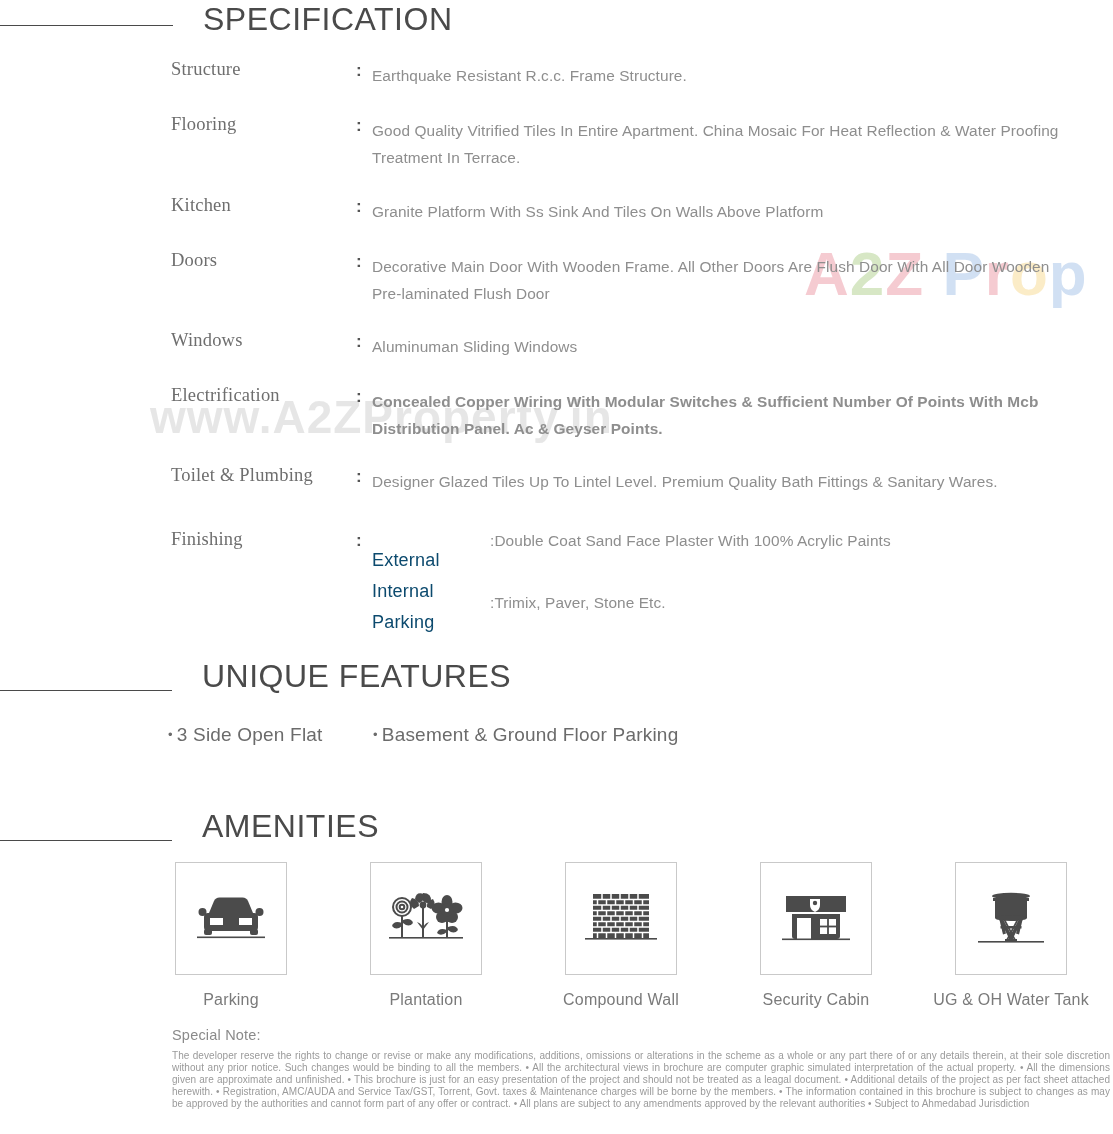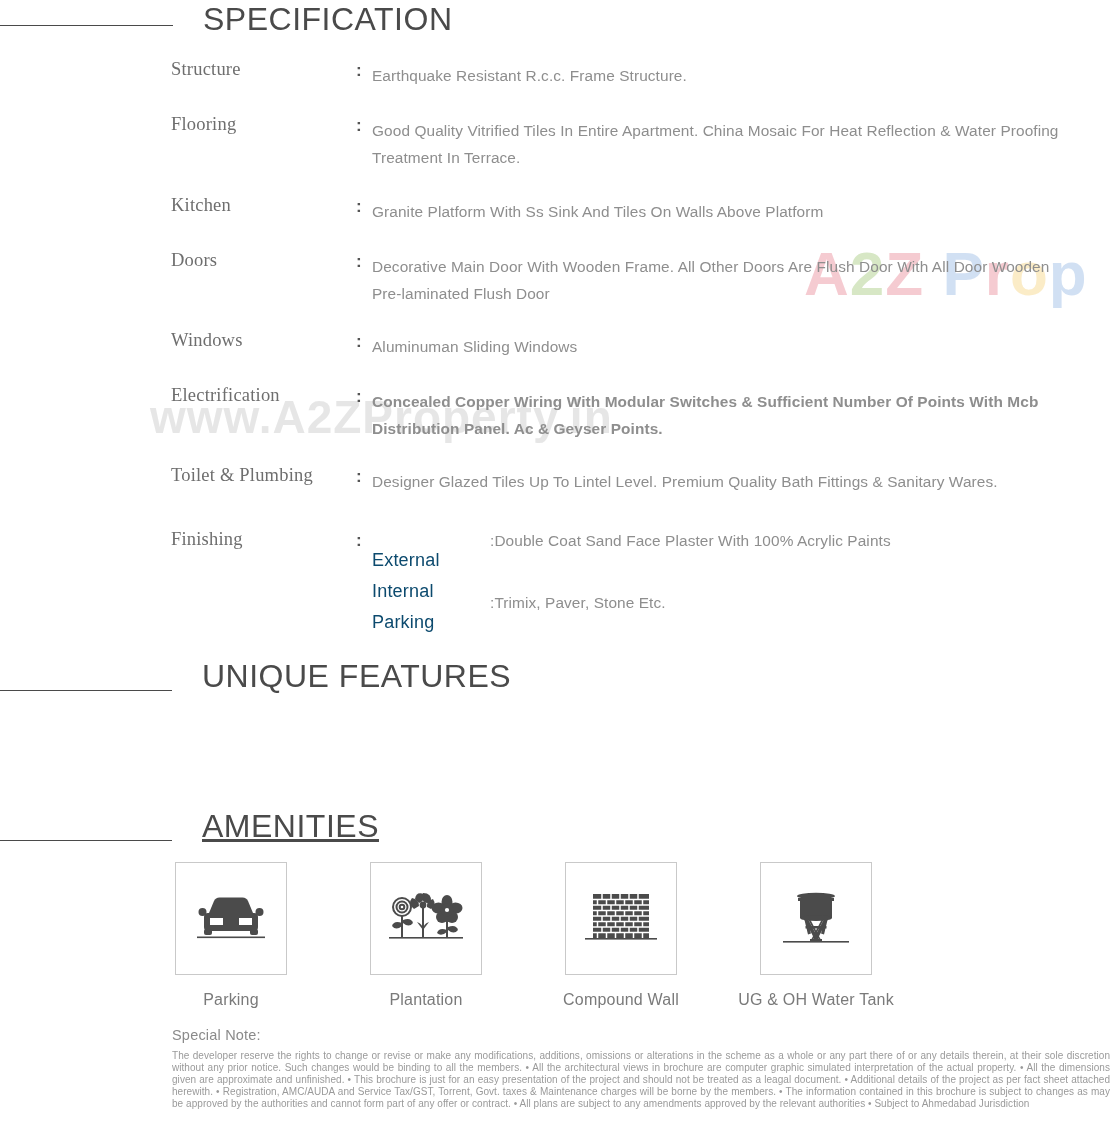--- a/index.html
+++ b/index.html
@@ -171,24 +171,28 @@
         <div class="fin-sub-val">:Trimix, Paver, Stone Etc.</div>
       </div>
     </div>
   </div>
 
   <div class="sec">
     <div class="sec-rule" style="top:690px; width:172px;"></div>
     <div class="sec-title" style="left:170px; top:660px;">UNIQUE FEATURES</div>
   </div>
 
+  <div class="uf-list">
+    <span class="uf-item"><span class="uf-bullet">•</span><span>3 Side Open Flat</span></span>
+    <span class="uf-item"><span class="uf-bullet">•</span><span>Basement &amp; Ground Floor Parking</span></span>
+  </div>
 
   <div class="sec">
     <div class="sec-rule" style="top:840px; width:172px;"></div>
-    <div class="sec-title" style="left:170px; top:810px;text-decoration:underline;">AMENITIES</div>
+    <div class="sec-title" style="left:170px; top:810px;">AMENITIES</div>
   </div>
 
   <div class="amen-row">
 
     <div class="amen-item">
       <div class="amen-box">
         <svg width="72" height="56" viewBox="0 0 72 56">
           <path fill="#4b4b4b" d="M14 22 L19 10 Q20.5 6.5 24.5 6.5 L47.5 6.5 Q51.5 6.5 53 10 L58 22 Z"></path>
           <rect x="9" y="22" width="54" height="18" rx="4" fill="#4b4b4b"></rect>
           <rect x="9" y="38" width="8" height="6" rx="2" fill="#4b4b4b"></rect>
@@ -303,20 +307,38 @@
               <line x1="39.5" y1="42.5" x2="39.5" y2="48"></line>
             <line x1="48.5" y1="42.5" x2="48.5" y2="48"></line>
               <line x1="57.5" y1="42.5" x2="57.5" y2="48"></line>
           </g>
           <rect x="0" y="48" width="72" height="1.6" fill="#4b4b4b"></rect>
         </svg>
       </div>
       <div class="amen-label">Compound Wall</div>
     </div>
 
+    <div class="amen-item">
+      <div class="amen-box">
+        <svg width="72" height="58" viewBox="0 0 72 58">
+          <rect x="6" y="6" width="60" height="16" fill="#4b4b4b"></rect>
+          <path d="M30 9 h10 v6 q0 5 -5 7 q-5 -2 -5 -7 Z" fill="#ffffff"></path>
+          <circle cx="35" cy="13" r="2.2" fill="#4b4b4b"></circle>
+          <path d="M12 24 h48 v22 q0 3 -3 3 h-42 q-3 0 -3 -3 Z" fill="#4b4b4b"></path>
+          <rect x="17" y="28" width="14" height="21" fill="#ffffff"></rect>
+          <rect x="40" y="29" width="16" height="15" fill="#ffffff"></rect>
+          <g stroke="#4b4b4b" stroke-width="1.8">
+            <line x1="48" y1="29" x2="48" y2="44"></line>
+            <line x1="40" y1="36.5" x2="56" y2="36.5"></line>
+          </g>
+          <rect x="2" y="48.5" width="68" height="1.6" fill="#4b4b4b"></rect>
+        </svg>
+      </div>
+      <div class="amen-label">Security Cabin</div>
+    </div>
 
     <div class="amen-item">
       <div class="amen-box">
         <svg width="66" height="60" viewBox="0 0 66 60">
           <ellipse cx="33" cy="7" rx="19" ry="3.2" fill="#4b4b4b"></ellipse>
           <rect x="15" y="9" width="36" height="3" fill="#4b4b4b"></rect>
           <rect x="17" y="12" width="32" height="17" fill="#4b4b4b"></rect>
           <ellipse cx="33" cy="29" rx="16" ry="3" fill="#4b4b4b"></ellipse>
           <g fill="#4b4b4b">
             <polygon points="21,30 25,30 36,51 32,51"></polygon>

